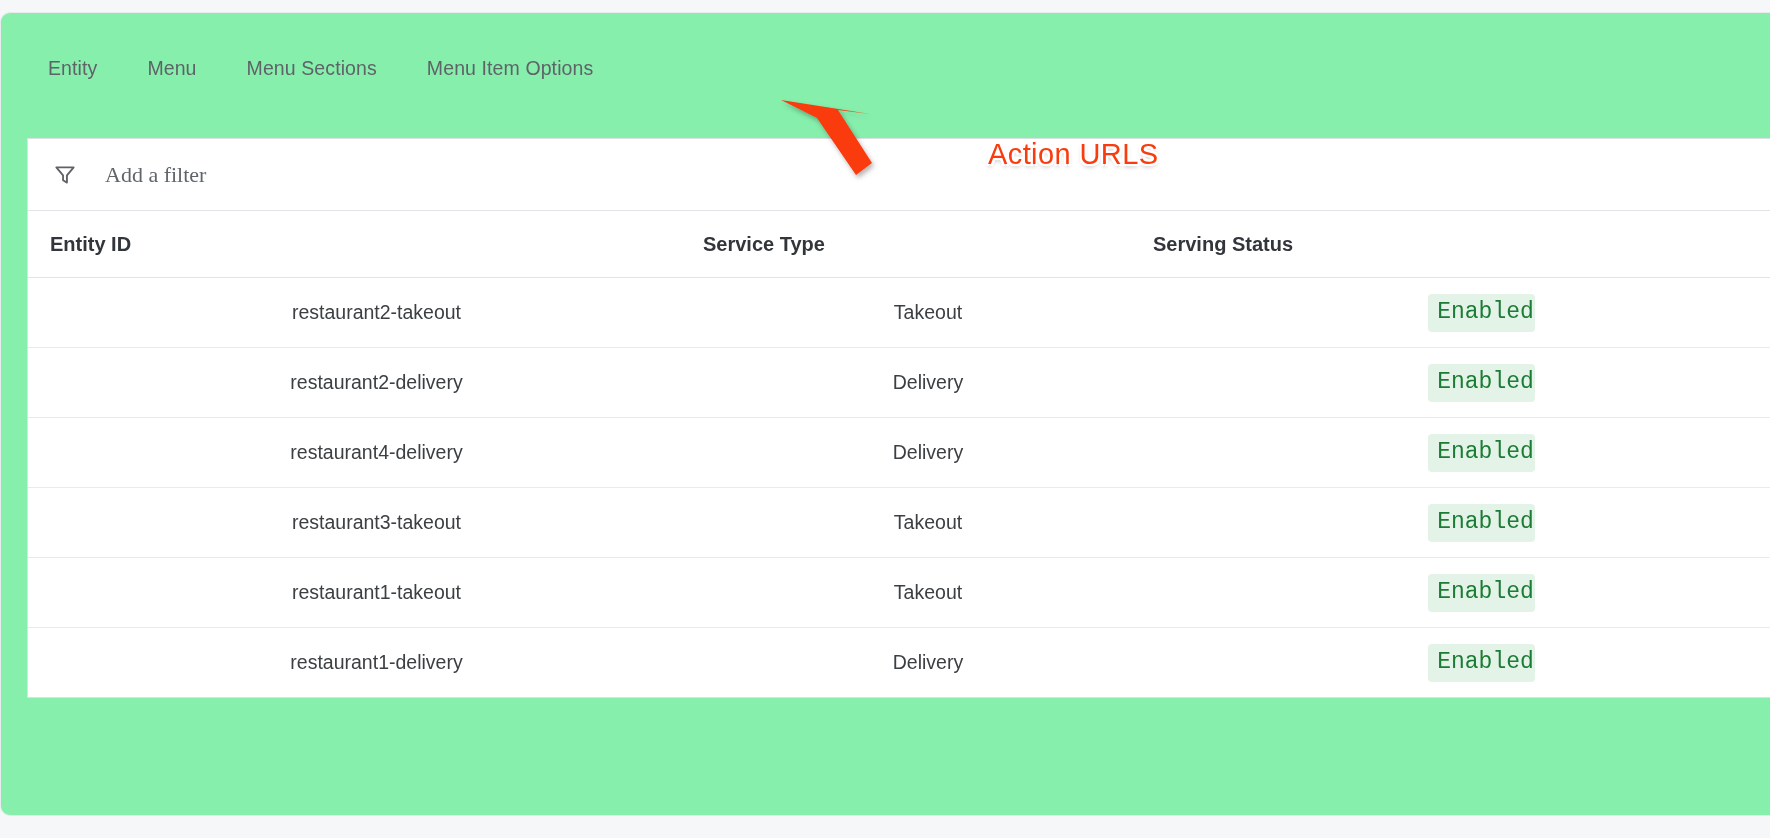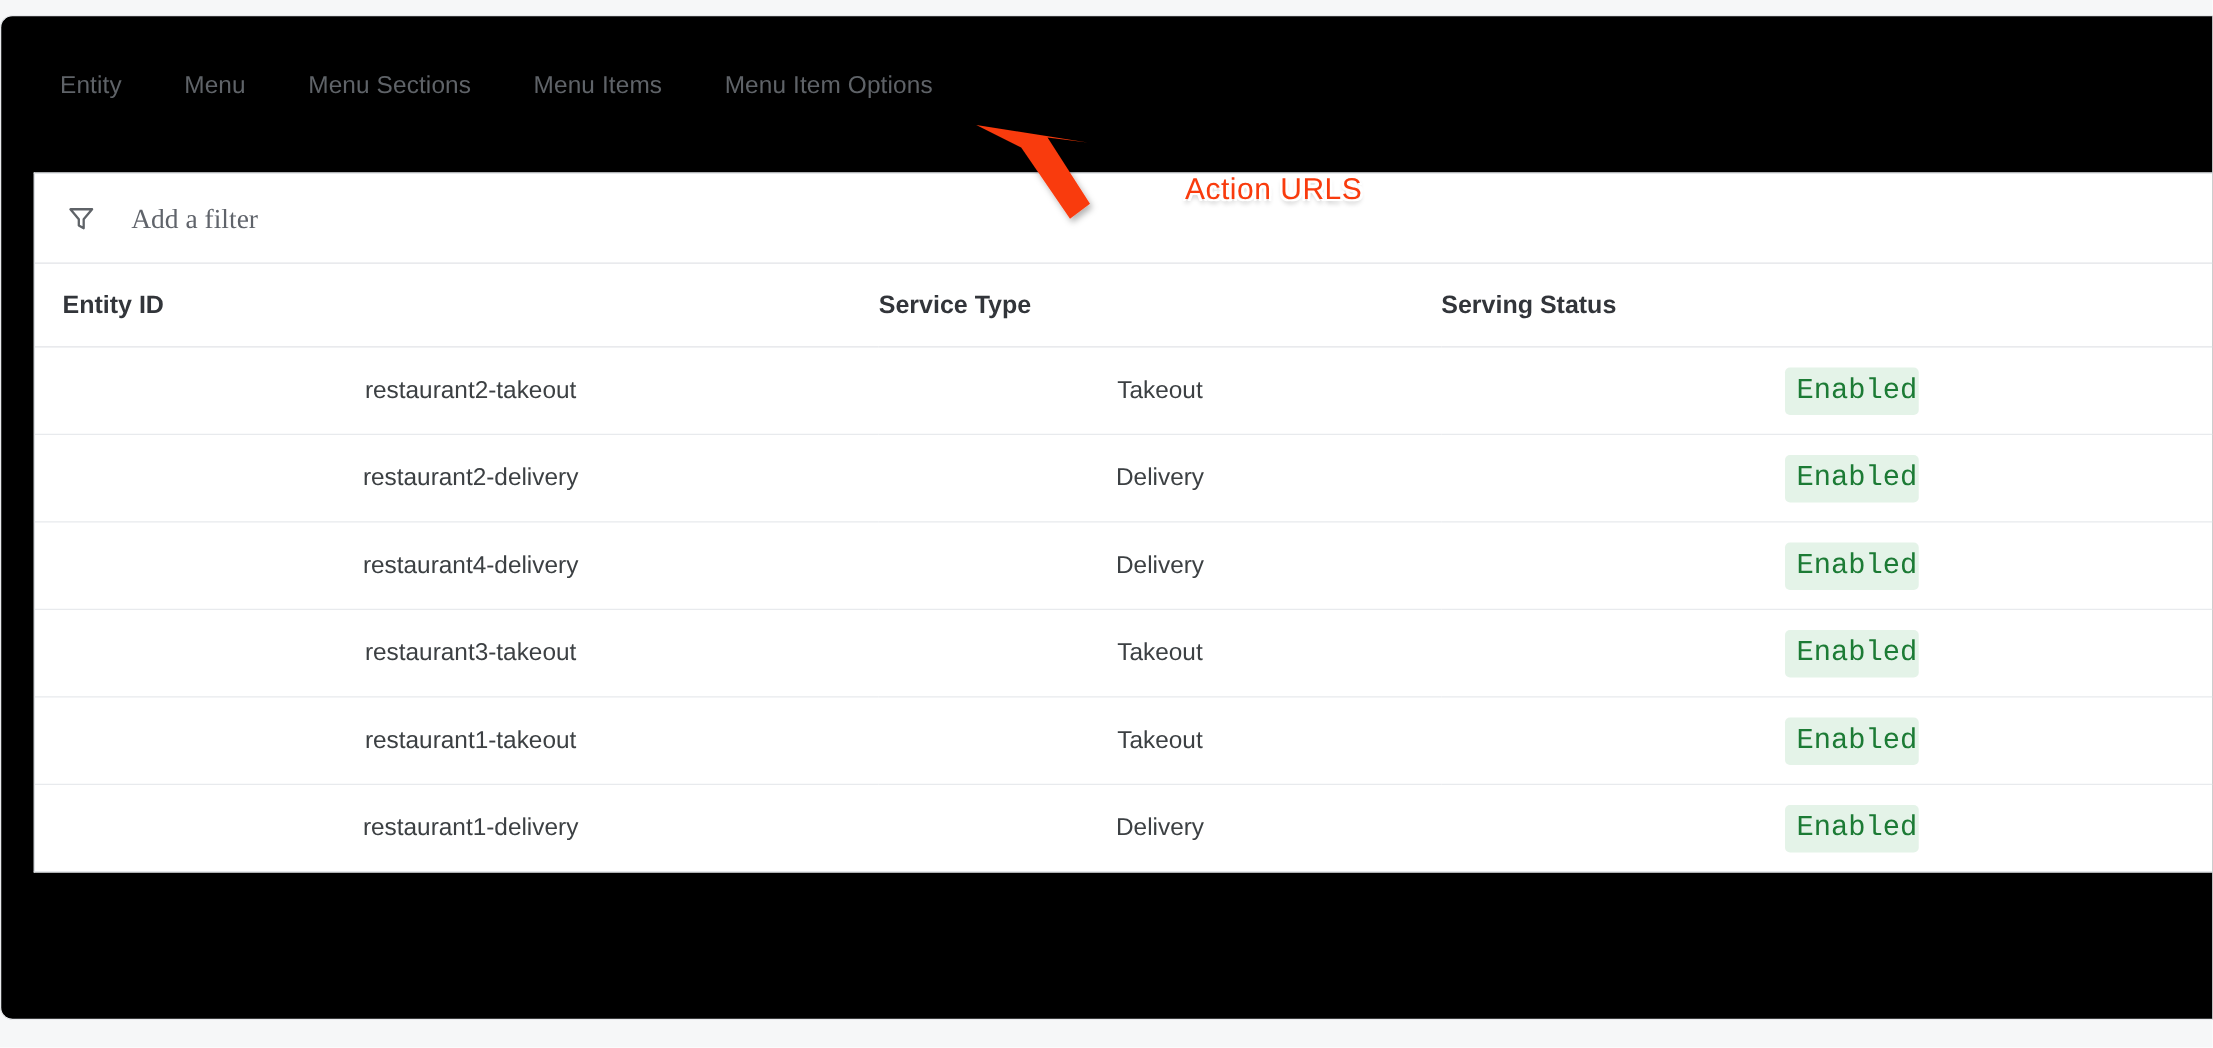--- a/index.html
+++ b/index.html
@@ -15,21 +15,21 @@
     position: relative;
   }
 
   
   #app-card {
     position: absolute;
     left: 0;
     top: 12px;
     width: 1770px;
     height: 804px;
-    background: #000000;
+    background: #86efac;
     border-top-left-radius: 10px;
     border-bottom-left-radius: 10px;
     border-top: 1px solid #e8eaed;
     border-bottom: 1px solid #e8eaed;
     border-left: 1px solid #e8eaed;
     box-sizing: border-box;
     overflow: hidden;
   }
 
   
@@ -166,44 +166,43 @@
   #annotation-layer {
     position: absolute;
     left: 0;
     top: 0;
     width: 1770px;
     height: 838px;
     pointer-events: none;
   }
   #annotation-label {
     position: absolute;
-    left: 948px;
+    left: 988px;
     top: 138px;
-    font-size: 24px;
+    font-size: 29px;
     font-weight: 500;
     color: #f93b0d;
     letter-spacing: .4px;
     white-space: nowrap;
     text-shadow:
       -2px -2px 0 #ffffff,  2px -2px 0 #ffffff,
       -2px  2px 0 #ffffff,  2px  2px 0 #ffffff,
        0px  3px 4px rgba(0,0,0,.28);
     text-align: center;
   }
 </style>
 </head>
 <body>
 
 <div id="app-card">
 
   <nav id="tab-bar">
       <div class="tab">Entity</div>
       <div class="tab">Menu</div>
       <div class="tab">Menu Sections</div>
-      <div class="tab">Menu Items</div>
       <div class="tab">Menu Item Options</div>
     </nav>
 
   <section id="table-panel">
 
     <div id="filter-bar">
       <span id="filter-icon">
         <svg width="26" height="26" viewBox="0 0 24 24" fill="none" stroke="#5f6368" stroke-width="1.7" stroke-linecap="round" stroke-linejoin="round">
           <path d="M4 5h16l-6.2 7.4V19l-3.6-2.1v-4.5L4 5z"></path>
         </svg>

